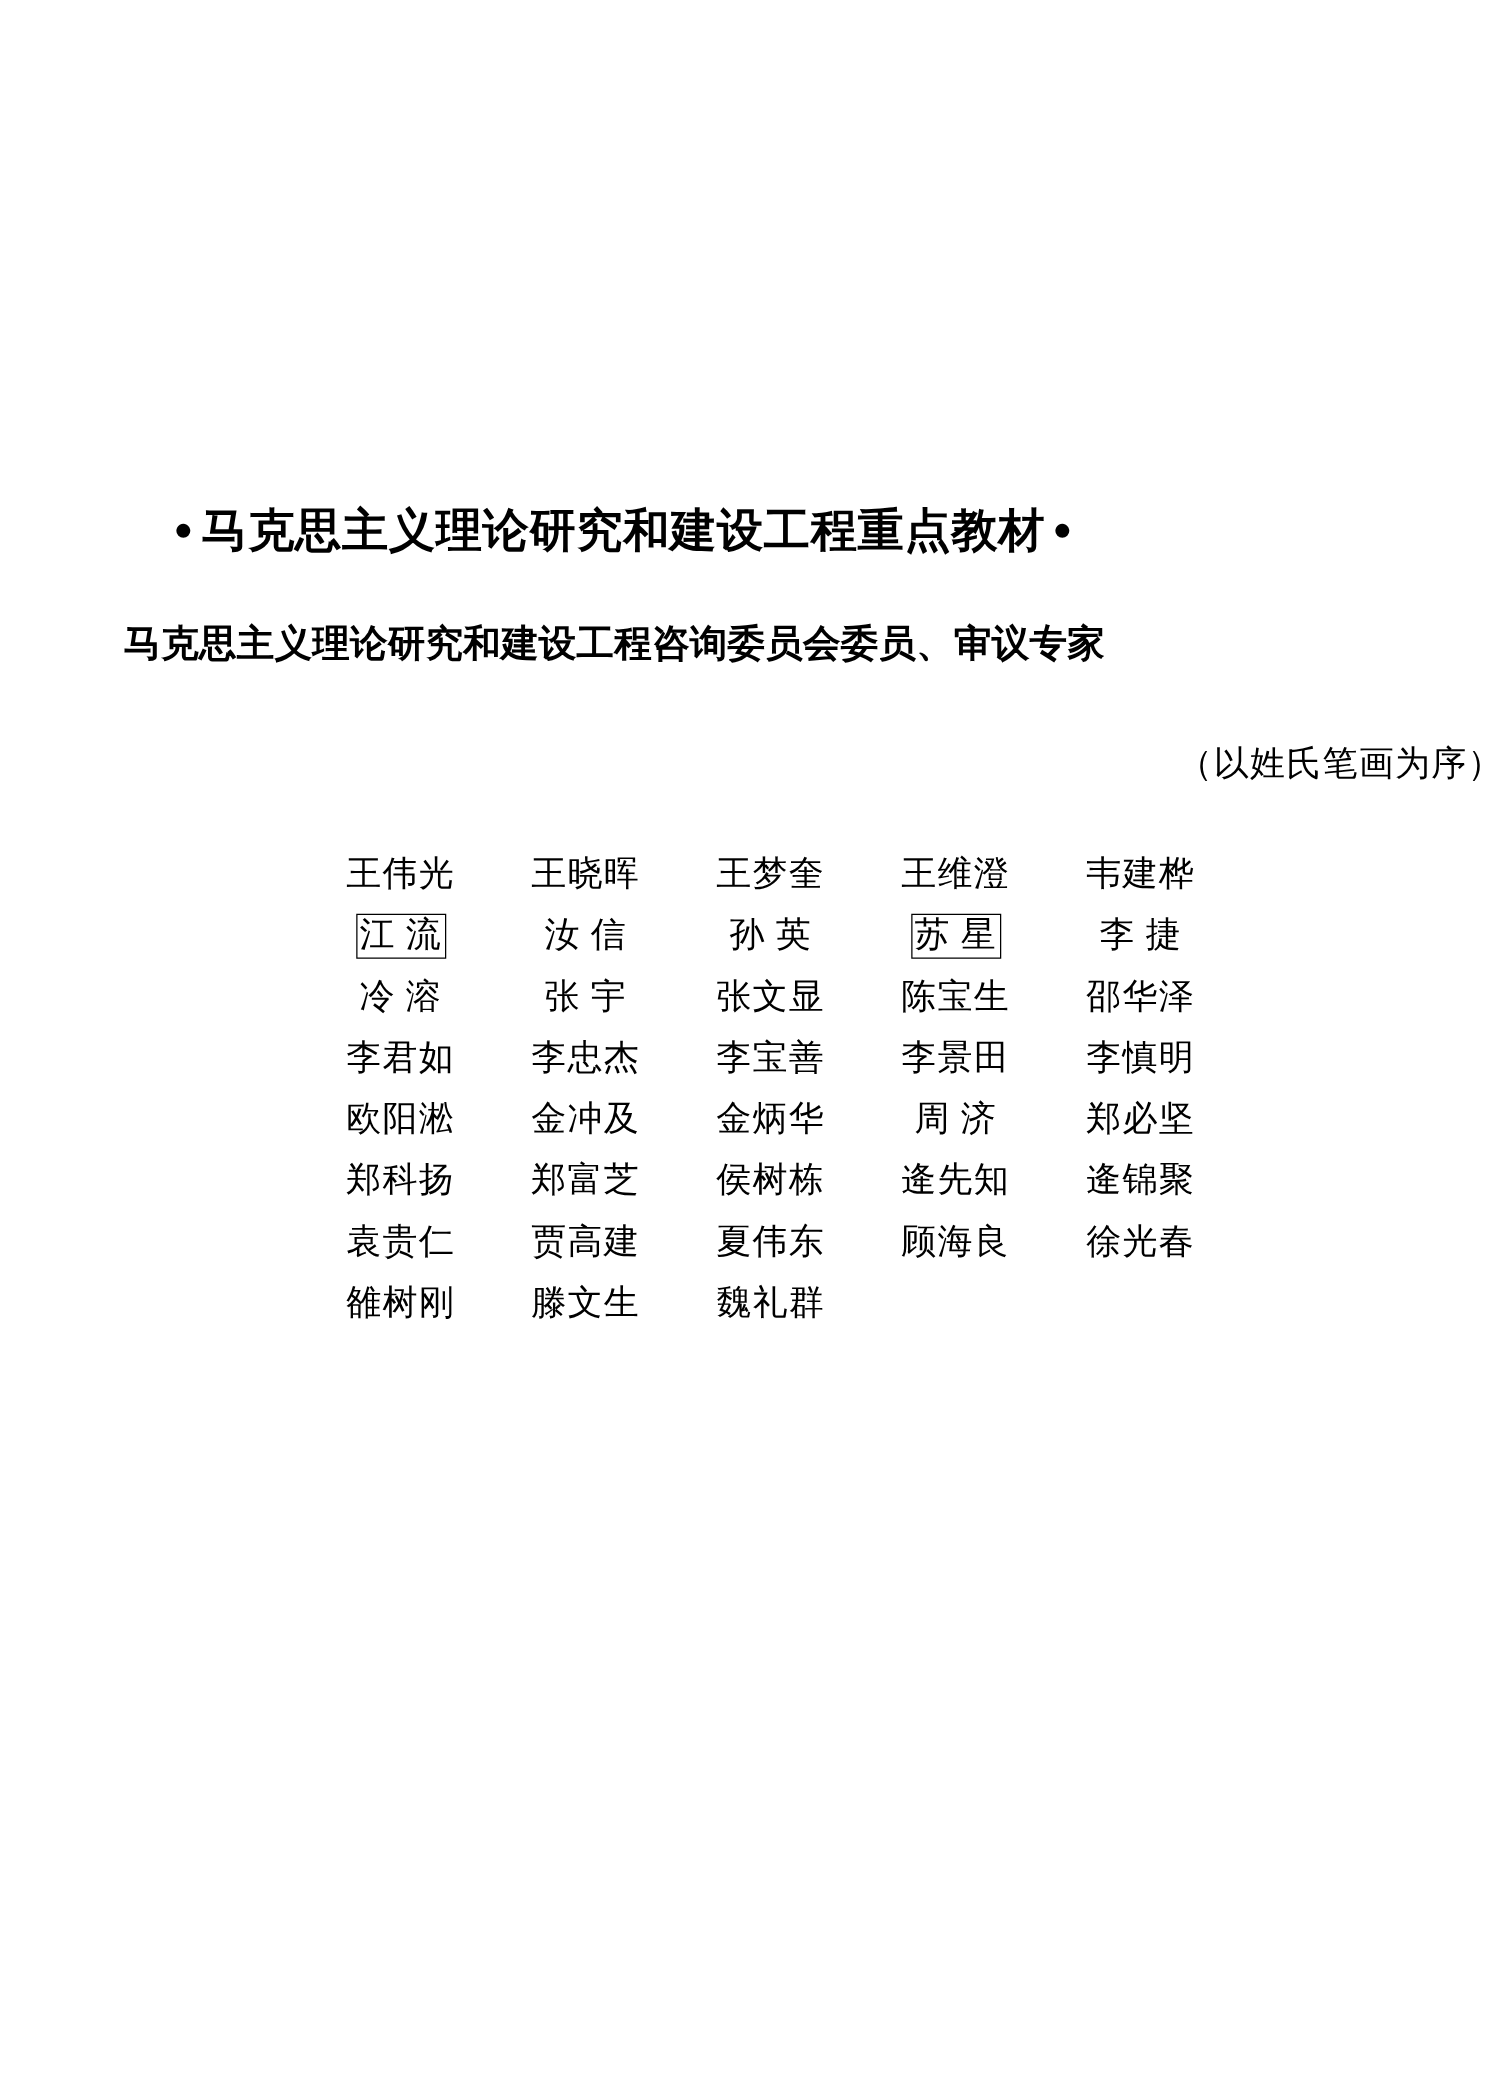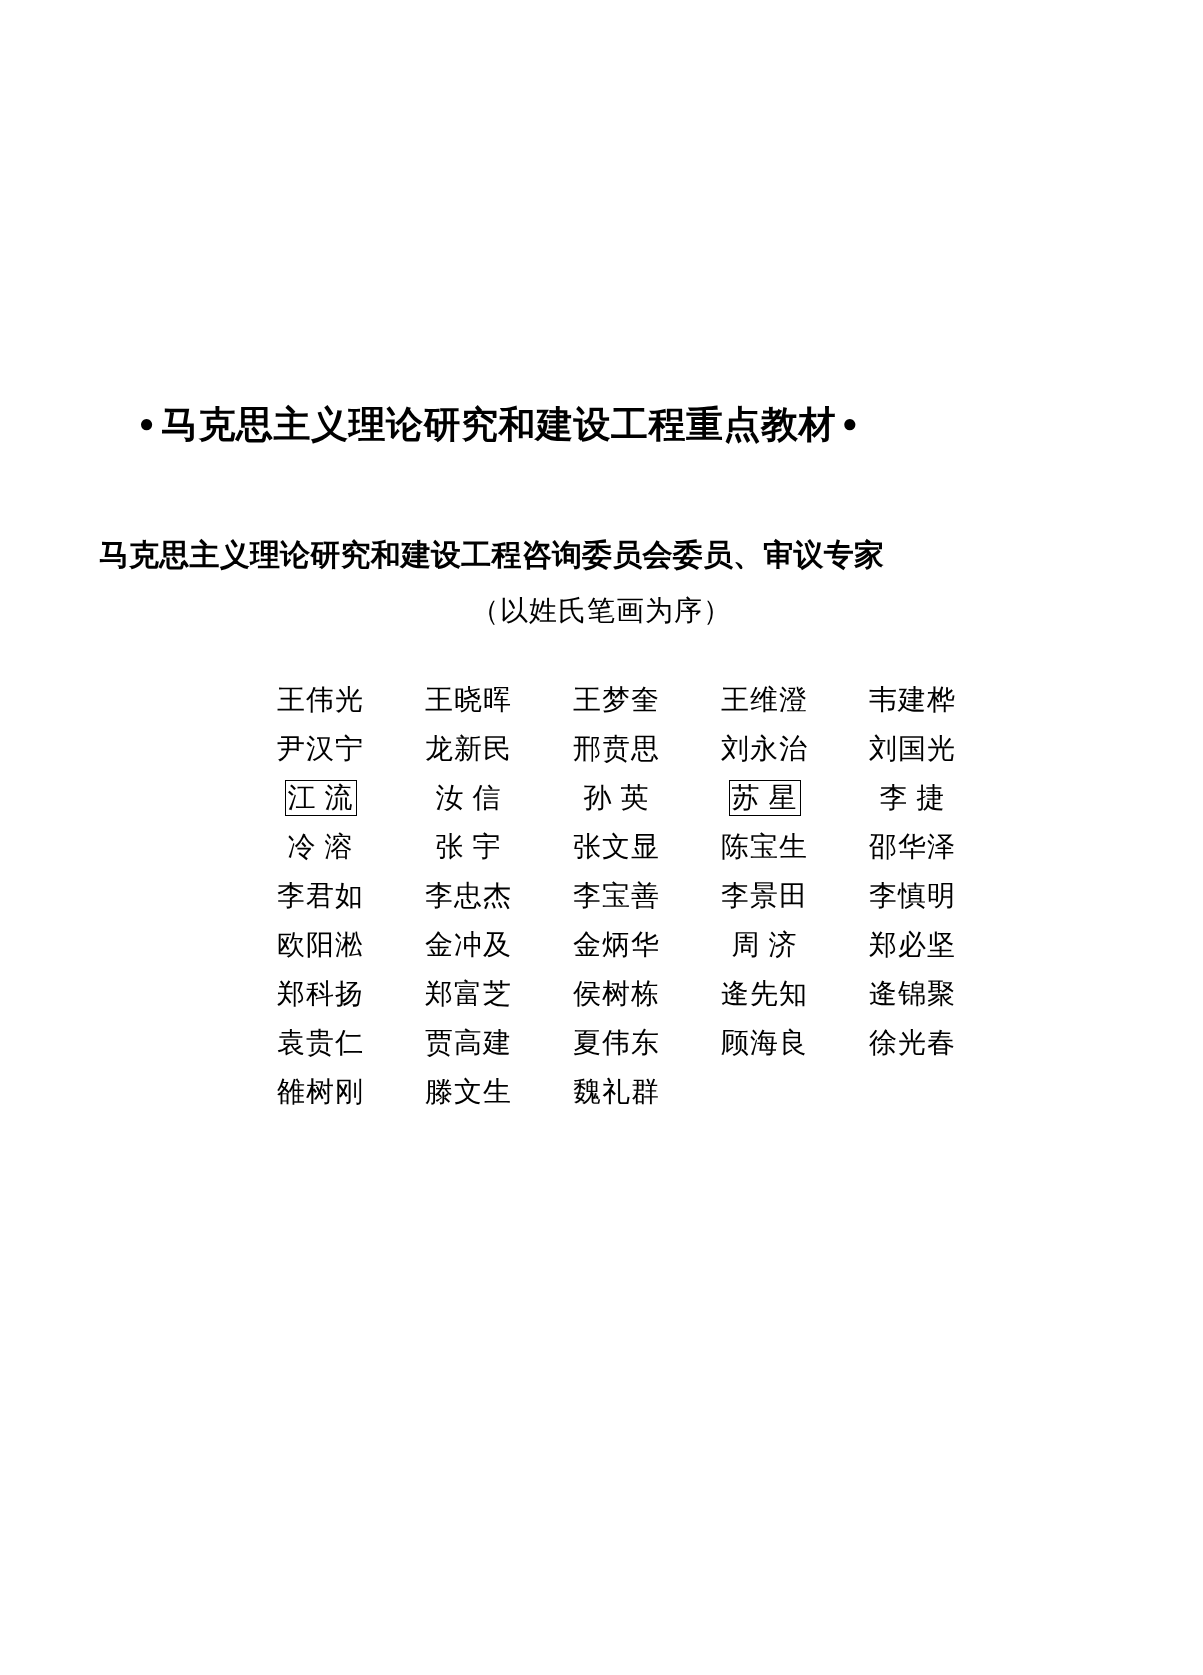--- a/index.html
+++ b/index.html
@@ -44,29 +44,28 @@
     position: absolute;
     top: 495px;
     left: 0;
     width: 983px;
     text-align: center;
     font-family: "Liberation Sans", "DejaVu Sans", sans-serif;
     font-weight: bold;
     font-size: 30px;
     letter-spacing: 0.2px;
     white-space: nowrap;
-    margin-top: 40px;
   }
 
   .order-note {
     position: absolute;
     top: 592px;
     left: 0;
     width: 1203px;
-    text-align: center;
+    text-align: right;
     font-size: 28px;
     letter-spacing: 1px;
   }
 
   .name-grid {
     position: absolute;
     top: 675px;
     left: 231px;
     width: 742px;
   }
@@ -113,27 +112,20 @@
   <div class="name-grid">
 
     <div class="name-row">
       <div class="name-cell"><span class="nm">王伟光</span></div>
       <div class="name-cell"><span class="nm">王晓晖</span></div>
       <div class="name-cell"><span class="nm">王梦奎</span></div>
       <div class="name-cell"><span class="nm">王维澄</span></div>
       <div class="name-cell"><span class="nm">韦建桦</span></div>
     </div>
 
-    <div class="name-row">
-      <div class="name-cell"><span class="nm">尹汉宁</span></div>
-      <div class="name-cell"><span class="nm">龙新民</span></div>
-      <div class="name-cell"><span class="nm">邢贲思</span></div>
-      <div class="name-cell"><span class="nm">刘永治</span></div>
-      <div class="name-cell"><span class="nm">刘国光</span></div>
-    </div>
 
     <div class="name-row">
       <div class="name-cell boxed"><span class="nm">江 流</span></div>
       <div class="name-cell"><span class="nm">汝 信</span></div>
       <div class="name-cell"><span class="nm">孙 英</span></div>
       <div class="name-cell boxed"><span class="nm">苏 星</span></div>
       <div class="name-cell"><span class="nm">李 捷</span></div>
     </div>
 
     <div class="name-row">

